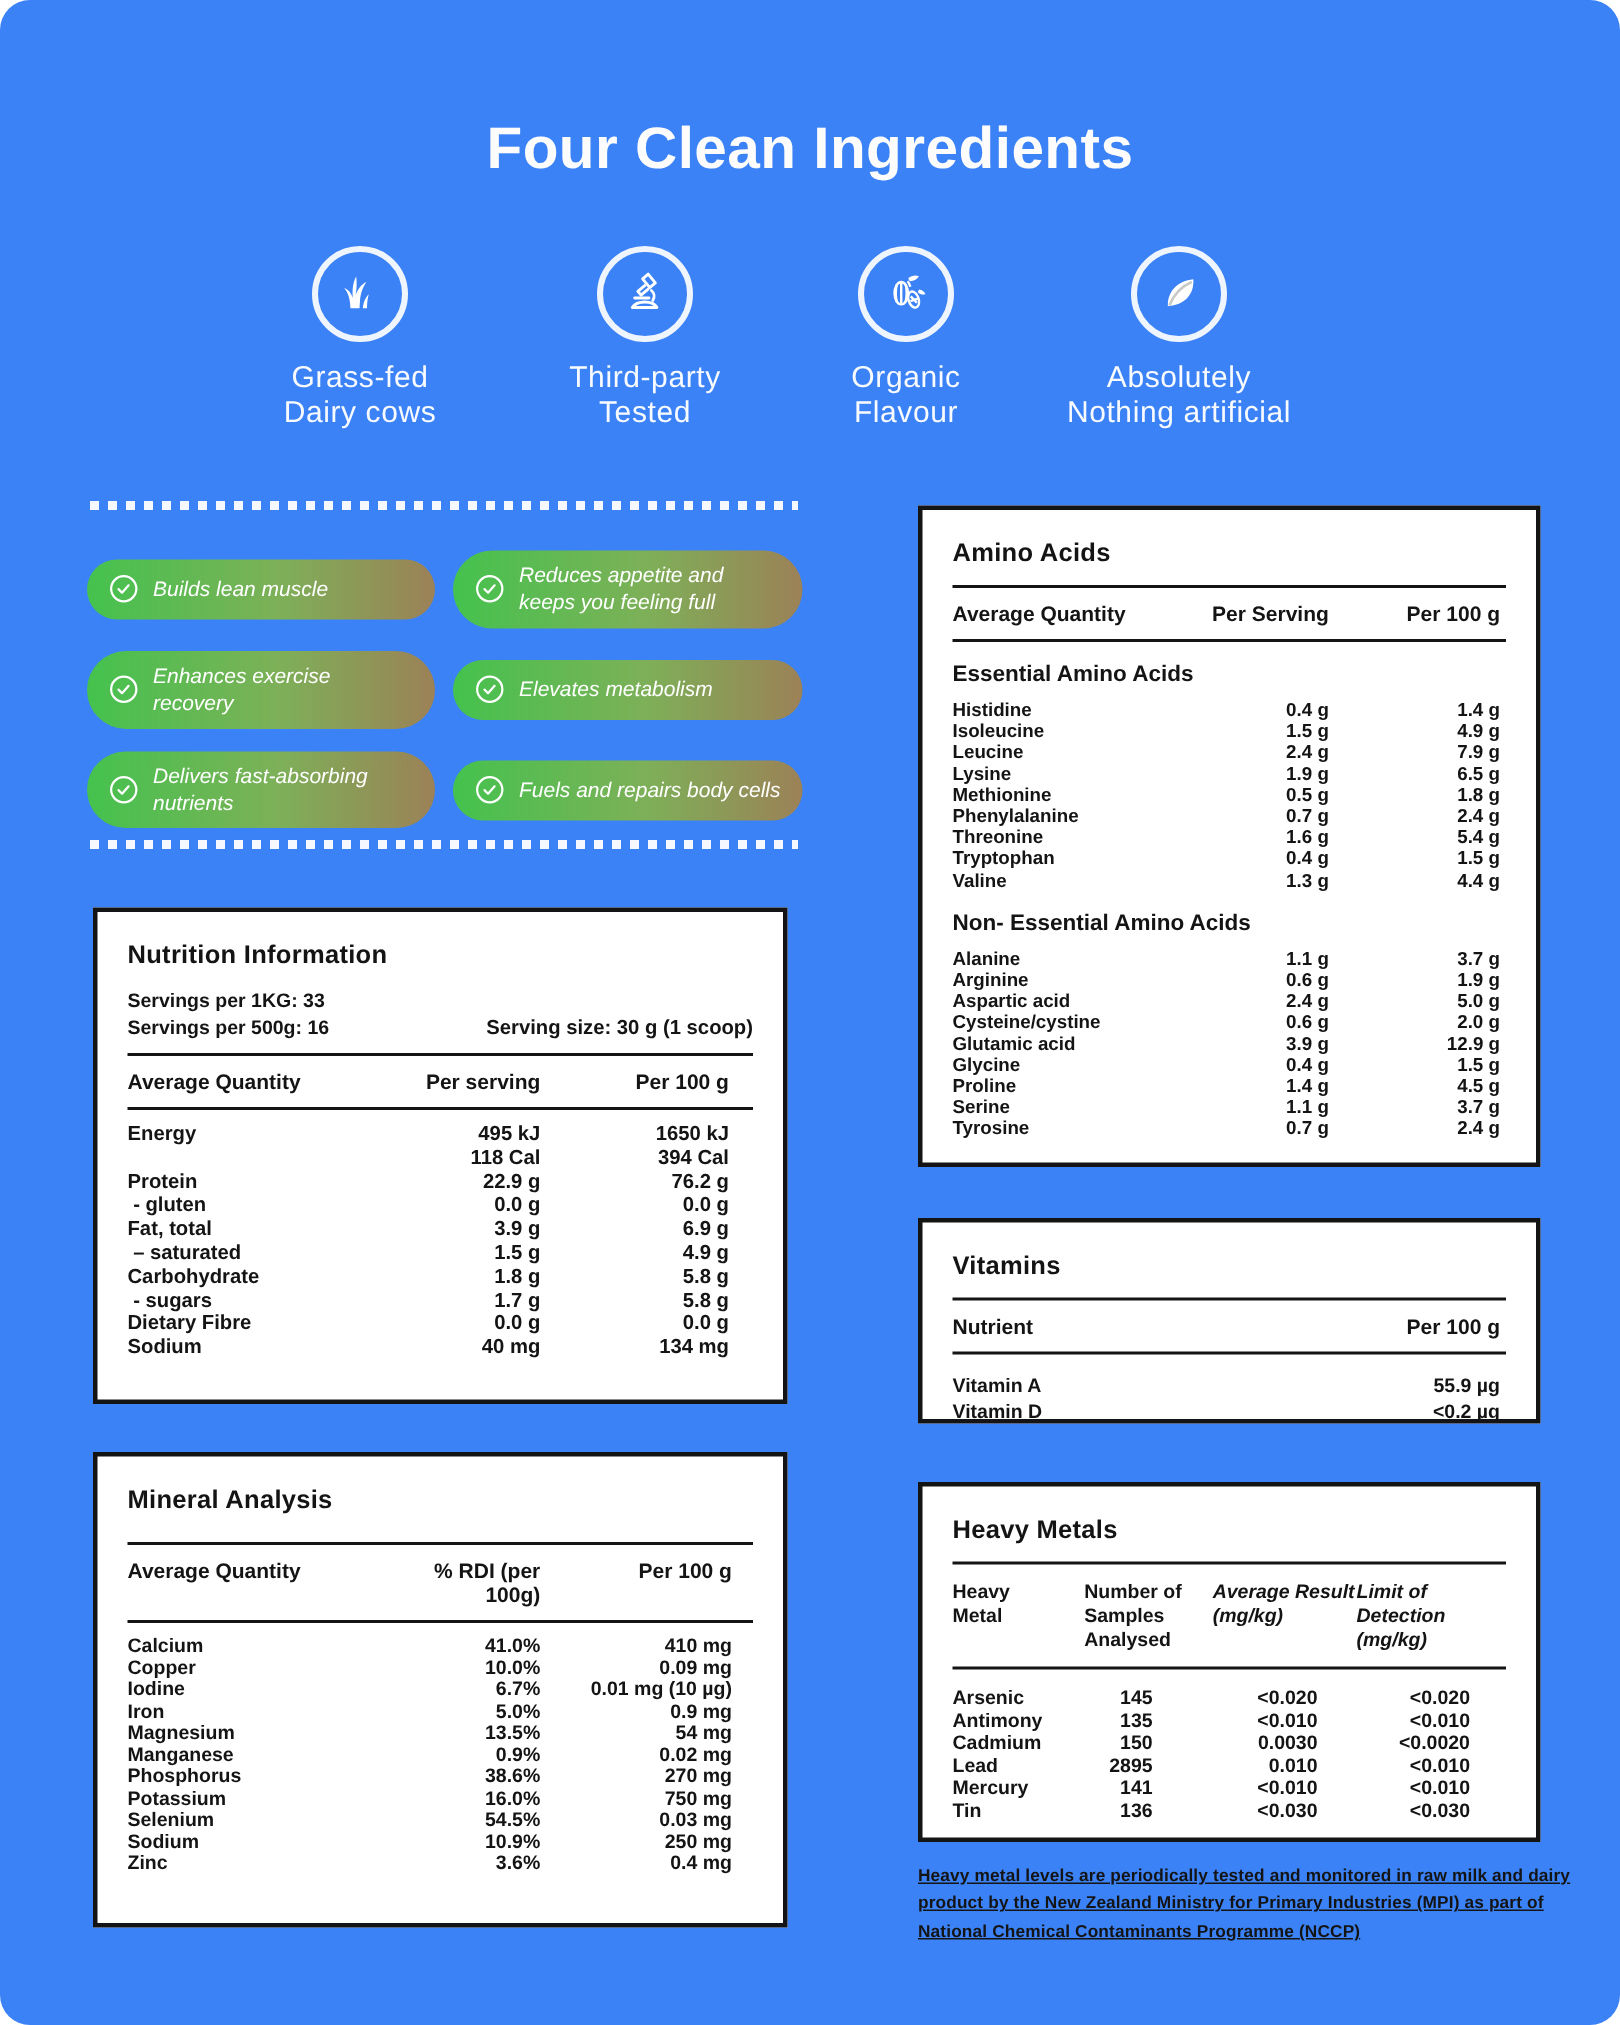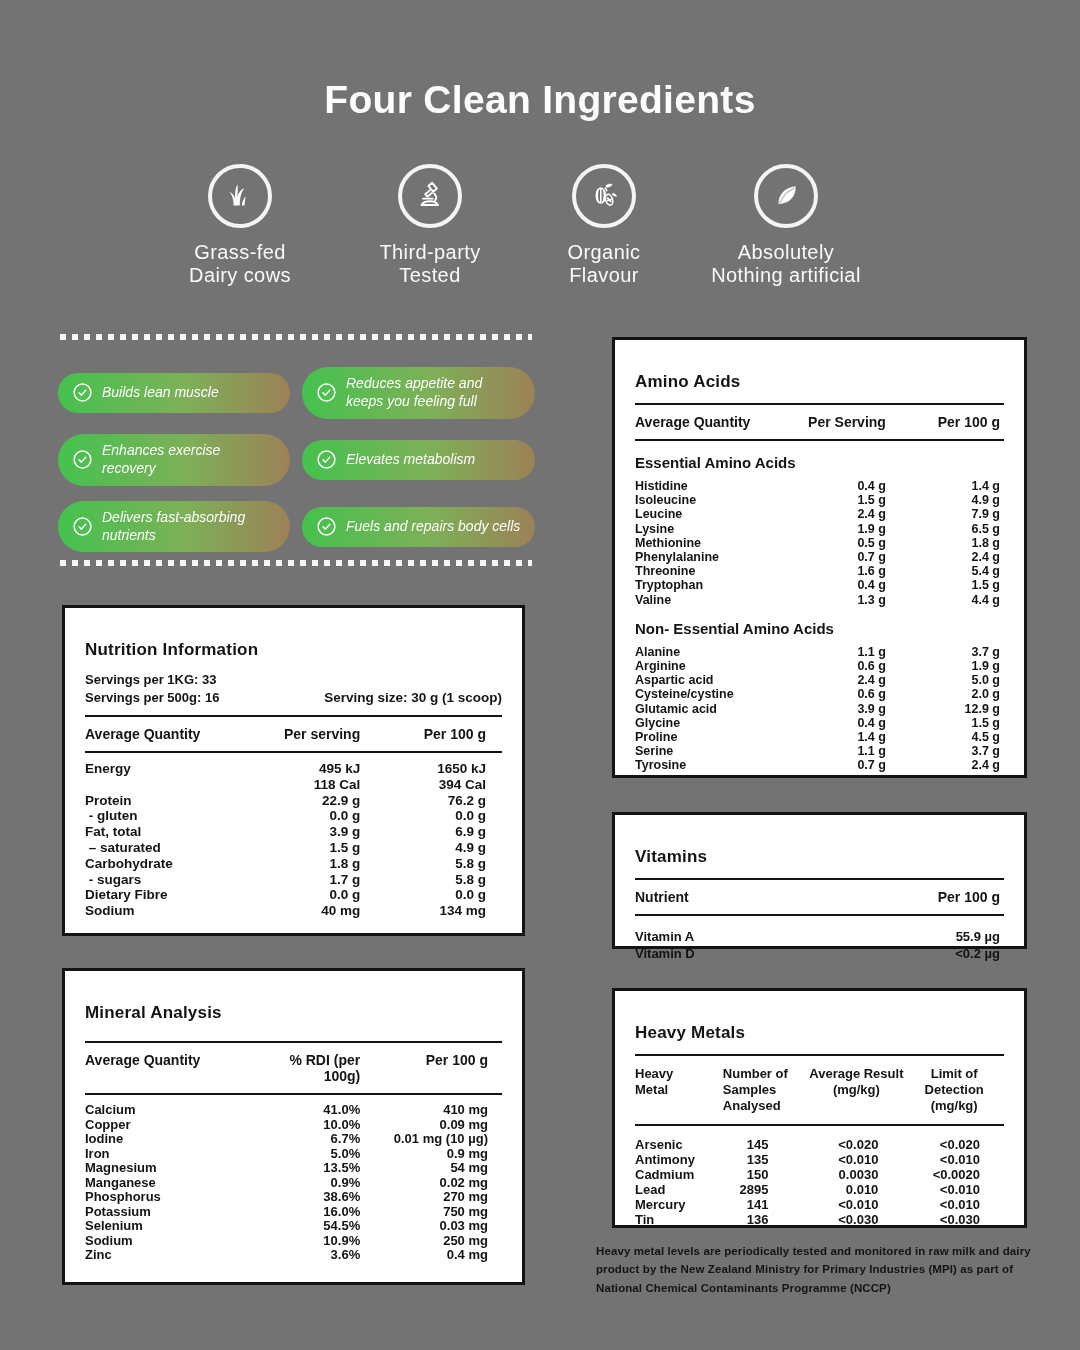--- a/index.html
+++ b/index.html
@@ -1,17 +1,17 @@
 <!DOCTYPE html>
 <html><head>
 <meta charset="utf-8">
 <style>
   html,body{margin:0;padding:0;}
   body{font-family:"Liberation Sans", sans-serif;}
-  .page{position:relative;width:1080px;height:1350px;background:#737373;overflow:hidden;color:#151515;}
+  .page{position:relative;width:1080px;height:1350px;background:#3b82f6;overflow:hidden;color:#151515;border-radius:20px;}
 
   
   .page-title{position:absolute;top:78px;left:0;width:100%;margin:0;text-align:center;
     font-size:39px;font-weight:700;letter-spacing:.3px;color:#fcfcfc;}
 
   .feature{position:absolute;top:164px;width:220px;text-align:center;}
   .fcircle{width:64px;height:64px;border:4px solid rgba(255,255,255,.92);border-radius:50%;
     display:flex;align-items:center;justify-content:center;margin:0 auto;box-sizing:border-box;}
   .flabel{margin-top:13px;font-size:20px;line-height:23px;color:rgba(255,255,255,.96);
     font-weight:400;letter-spacing:.4px;}
@@ -25,21 +25,21 @@
   .pills{position:absolute;left:58px;top:367px;width:477px;display:grid;
     grid-template-columns:232px 233px;column-gap:12px;row-gap:15px;align-items:center;}
   .pill{background:linear-gradient(90deg,#44c24e 0%,#7db058 55%,#9c8157 100%);
     border-radius:26px;min-height:40px;box-sizing:border-box;padding:8px 14px;
     display:flex;align-items:center;gap:9px;color:#fff;font-style:italic;
     font-size:14px;line-height:1.28;}
   .pill svg{flex-shrink:0;}
 
   
   .panel{position:absolute;background:#fff;border:3px solid #141414;box-sizing:border-box;
-    padding:26px 20px;color:#141414;}
+    padding:13px 20px;color:#141414;}
   .panel h2{font-size:17px;font-weight:700;margin:6px 0 11px;letter-spacing:.2px;}
   .panel h3{font-size:15px;font-weight:700;margin:13px 0 8px;}
   hr.rule{border:0;border-top:2px solid #141414;margin:0;}
   .thead{display:grid;font-weight:700;font-size:14px;padding:9px 0;}
   .trow{display:grid;font-weight:700;}
   .tcell:first-child{white-space:pre;}
   .tbody{margin-top:8px;}
 
   .serv{display:flex;justify-content:space-between;align-items:flex-end;
     font-size:13px;font-weight:700;line-height:18px;margin:0 0 8px;}
@@ -67,29 +67,29 @@
 
   #vitamins{left:612px;top:812px;width:415px;height:137px;}
   #vitamins .thead,#vitamins .trow{grid-template-columns:60% 40%;}
   #vitamins .c2{text-align:right;padding-right:4px;}
   #vitamins .trow{font-size:13px;line-height:17px;}
   #vitamins .tbody{margin-top:12px;}
 
   #heavy{left:612px;top:988px;width:415px;height:240px;}
   #heavy .thead{grid-template-columns:20% 27% 26% 27%;font-size:13px;line-height:16px;padding:10px 0;}
   #heavy .thead .c2{padding-left:14px;}
-  #heavy .thead .c3,#heavy .thead .c4{text-align:center;}
+  #heavy .thead .c3,#heavy .thead .c4{font-style:italic;}
   #heavy .trow{grid-template-columns:20% 27% 26% 27%;font-size:13px;line-height:15px;}
   #heavy .trow .c2{text-align:right;padding-right:40px;}
   #heavy .trow .c3{text-align:right;padding-right:26px;}
   #heavy .trow .c4{text-align:right;padding-right:24px;}
   #heavy .tbody{margin-top:11px;}
 
-  .footnote{position:absolute;left:596px;top:1242px;width:436px;margin:0;
-    font-size:11.5px;font-weight:700;line-height:1.6;color:#141414;letter-spacing:.1px;}
+  .footnote{position:absolute;left:612px;top:1242px;width:436px;margin:0;
+    font-size:11.5px;font-weight:700;line-height:1.6;color:#141414;letter-spacing:.1px;text-decoration:underline;}
 </style>
 </head>
 <body>
 
 <div class="page">
 
   <h1 class="page-title">Four Clean Ingredients</h1>
 
   <div class="feature" style="left:130px">
     <div class="fcircle">

